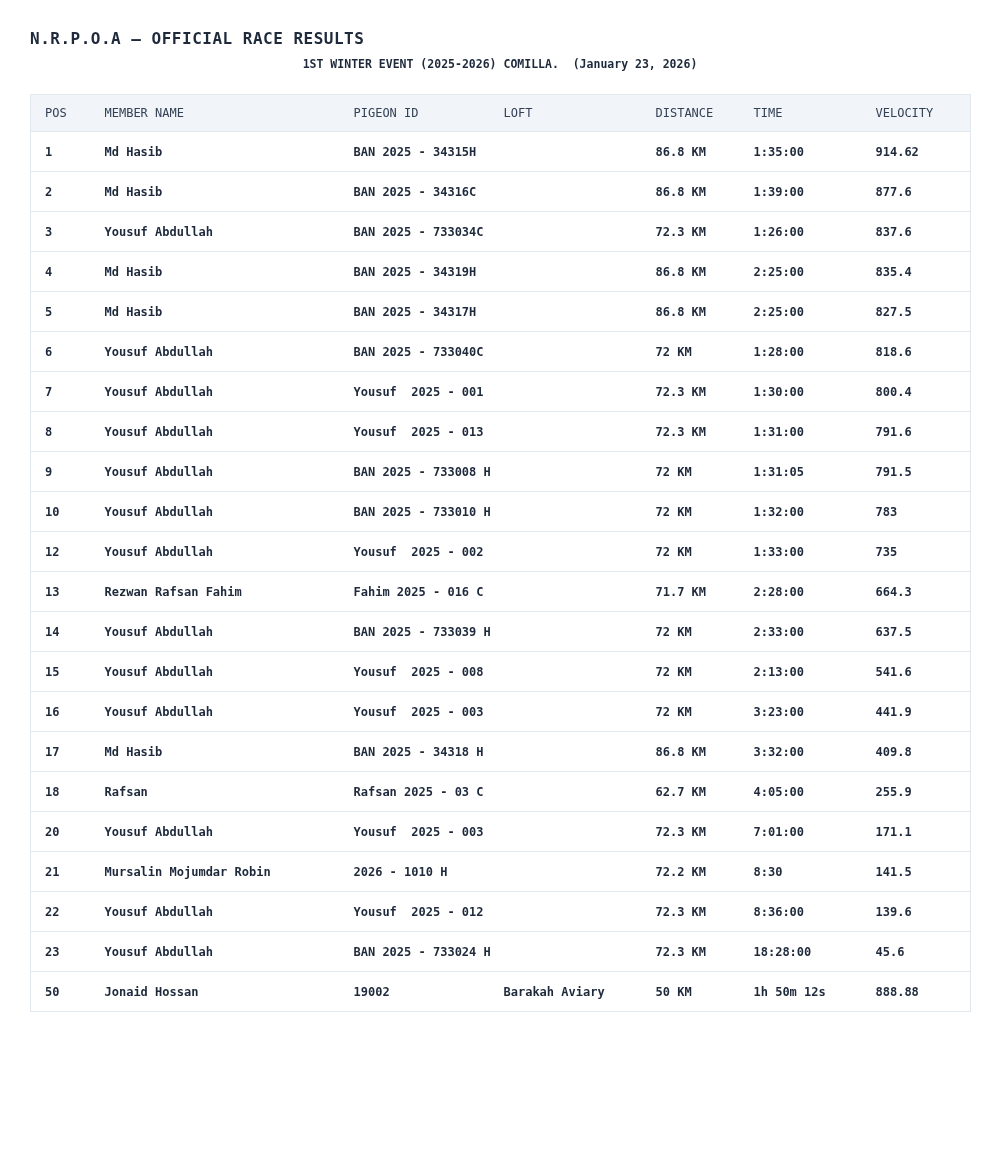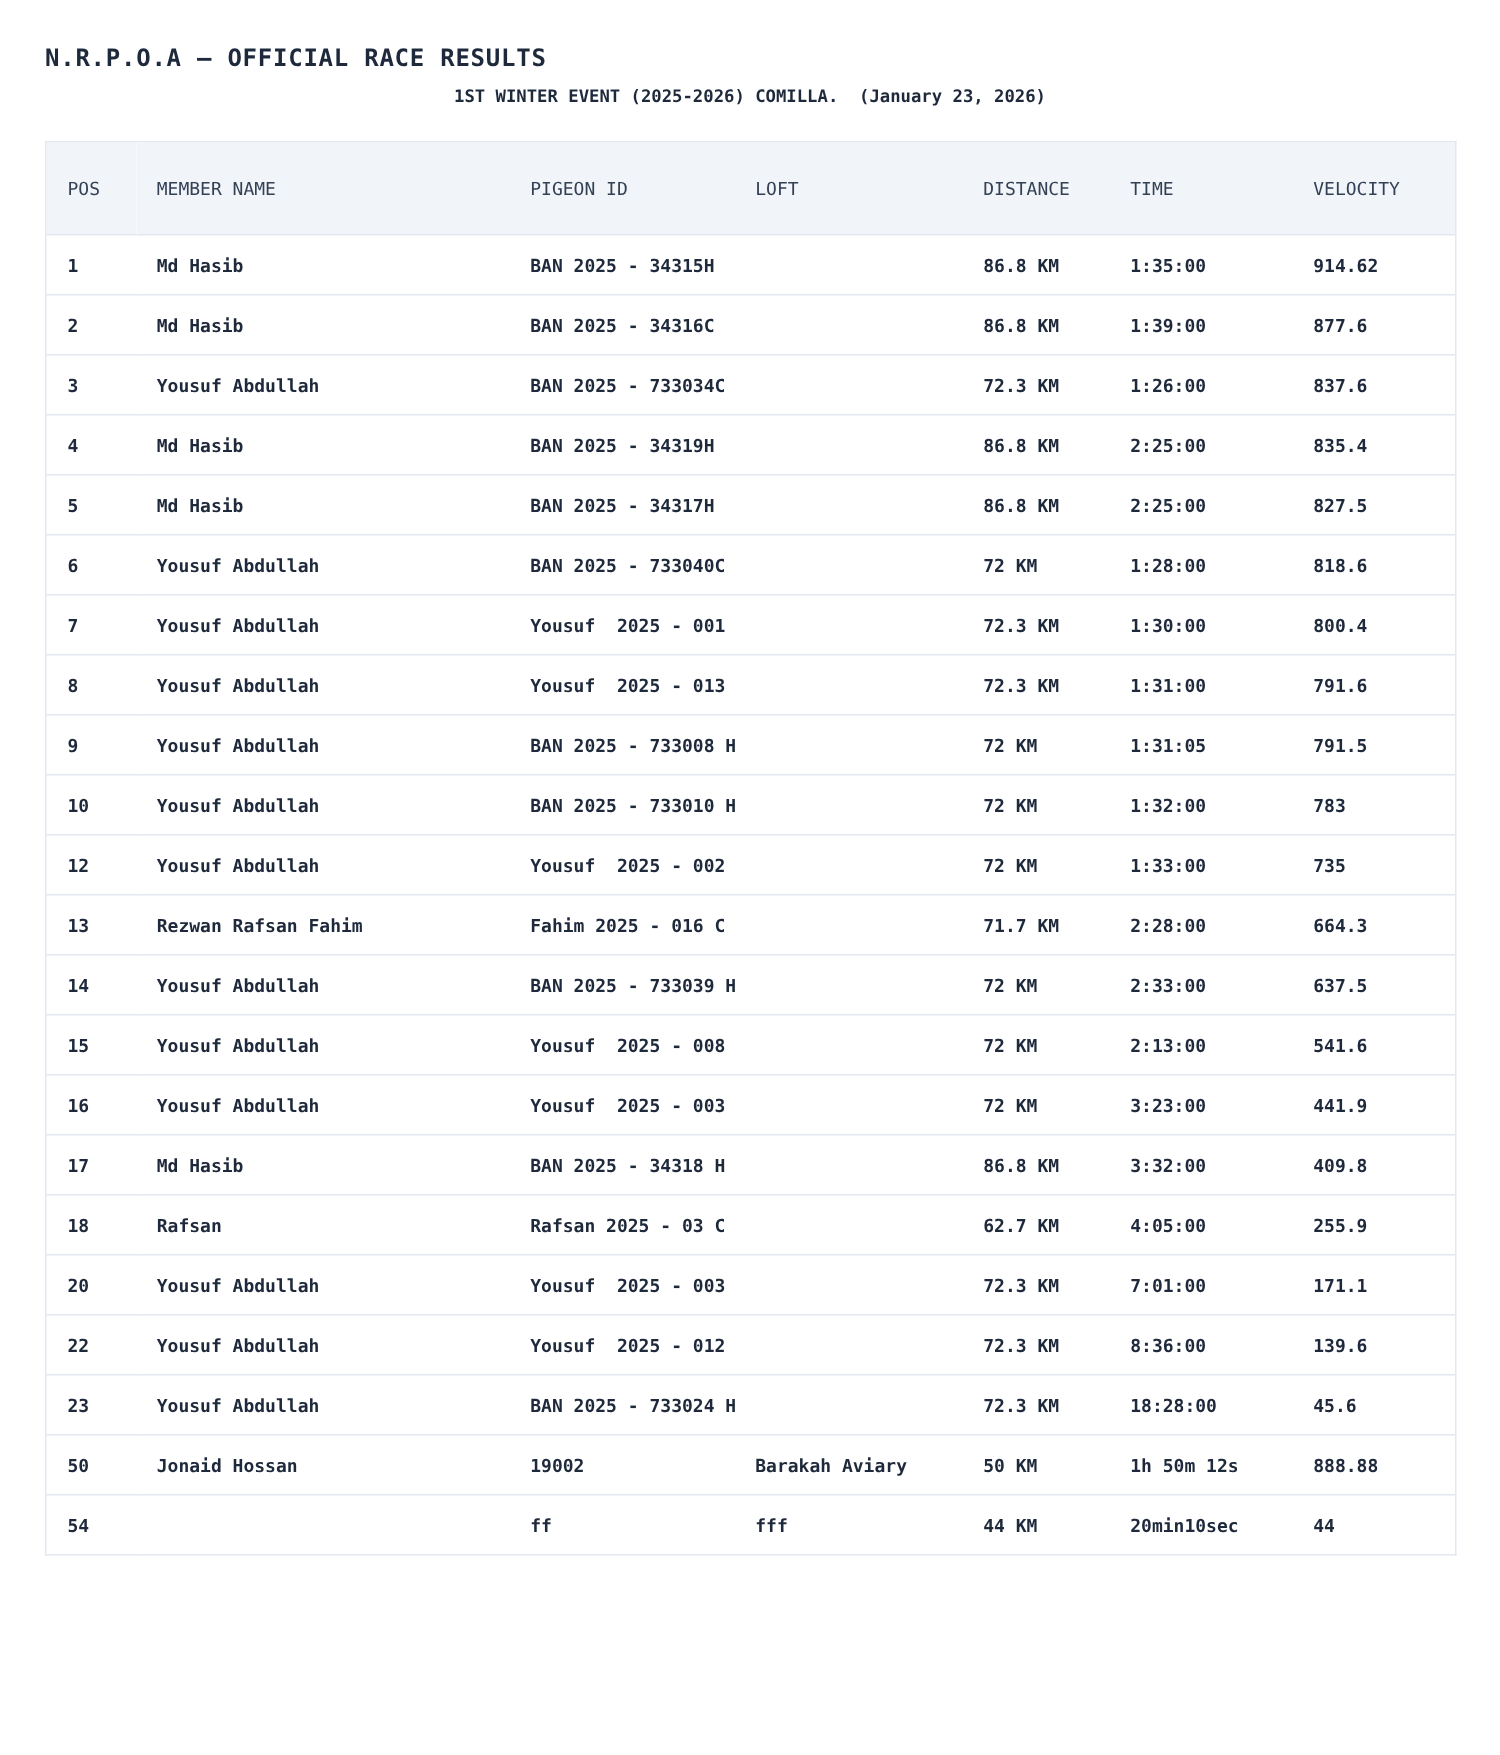--- a/index.html
+++ b/index.html
@@ -28,21 +28,21 @@
     white-space: pre;
     text-align: center;
   }
   table.results {
     margin-top: 23px;
     width: 940px;
     border-collapse: collapse;
     table-layout: fixed;
     border: 1px solid #e2e8f0;
   }
-  thead tr { height: 62px; background: #f1f4f8; }
+  thead tr { height: 37px; background: #f1f4f8; }
   th {
     font-weight: normal;
     font-size: 12px;
     color: #334155;
     text-align: left;
     padding: 0 0 0 14px;
     white-space: pre;
     overflow: hidden;
   }
   tbody tr { height: 40px; background: #ffffff; border-top: 1px solid #e2e8f0; }
@@ -247,20 +247,29 @@
         <tr>
           <td>20</td>
           <td>Yousuf Abdullah</td>
           <td>Yousuf  2025 - 003 C</td>
           <td></td>
           <td>72.3 KM</td>
           <td>7:01:00</td>
           <td>171.1</td>
         </tr>
         <tr>
+          <td>21</td>
+          <td>Mursalin Mojumdar Robin</td>
+          <td>2026 - 1010 H</td>
+          <td></td>
+          <td>72.2 KM</td>
+          <td>8:30</td>
+          <td>141.5</td>
+        </tr>
+        <tr>
           <td>22</td>
           <td>Yousuf Abdullah</td>
           <td>Yousuf  2025 - 012 H</td>
           <td></td>
           <td>72.3 KM</td>
           <td>8:36:00</td>
           <td>139.6</td>
         </tr>
         <tr>
           <td>23</td>
@@ -273,25 +282,16 @@
         </tr>
         <tr>
           <td>50</td>
           <td>Jonaid Hossan</td>
           <td>19002</td>
           <td>Barakah Aviary</td>
           <td>50 KM</td>
           <td>1h 50m 12s</td>
           <td>888.88</td>
         </tr>
-        <tr>
-          <td>54</td>
-          <td></td>
-          <td>ff</td>
-          <td>fff</td>
-          <td>44 KM</td>
-          <td>20min10sec</td>
-          <td>44</td>
-        </tr>
       </tbody>
   </table>
 
 </div>
 
 </body></html>

